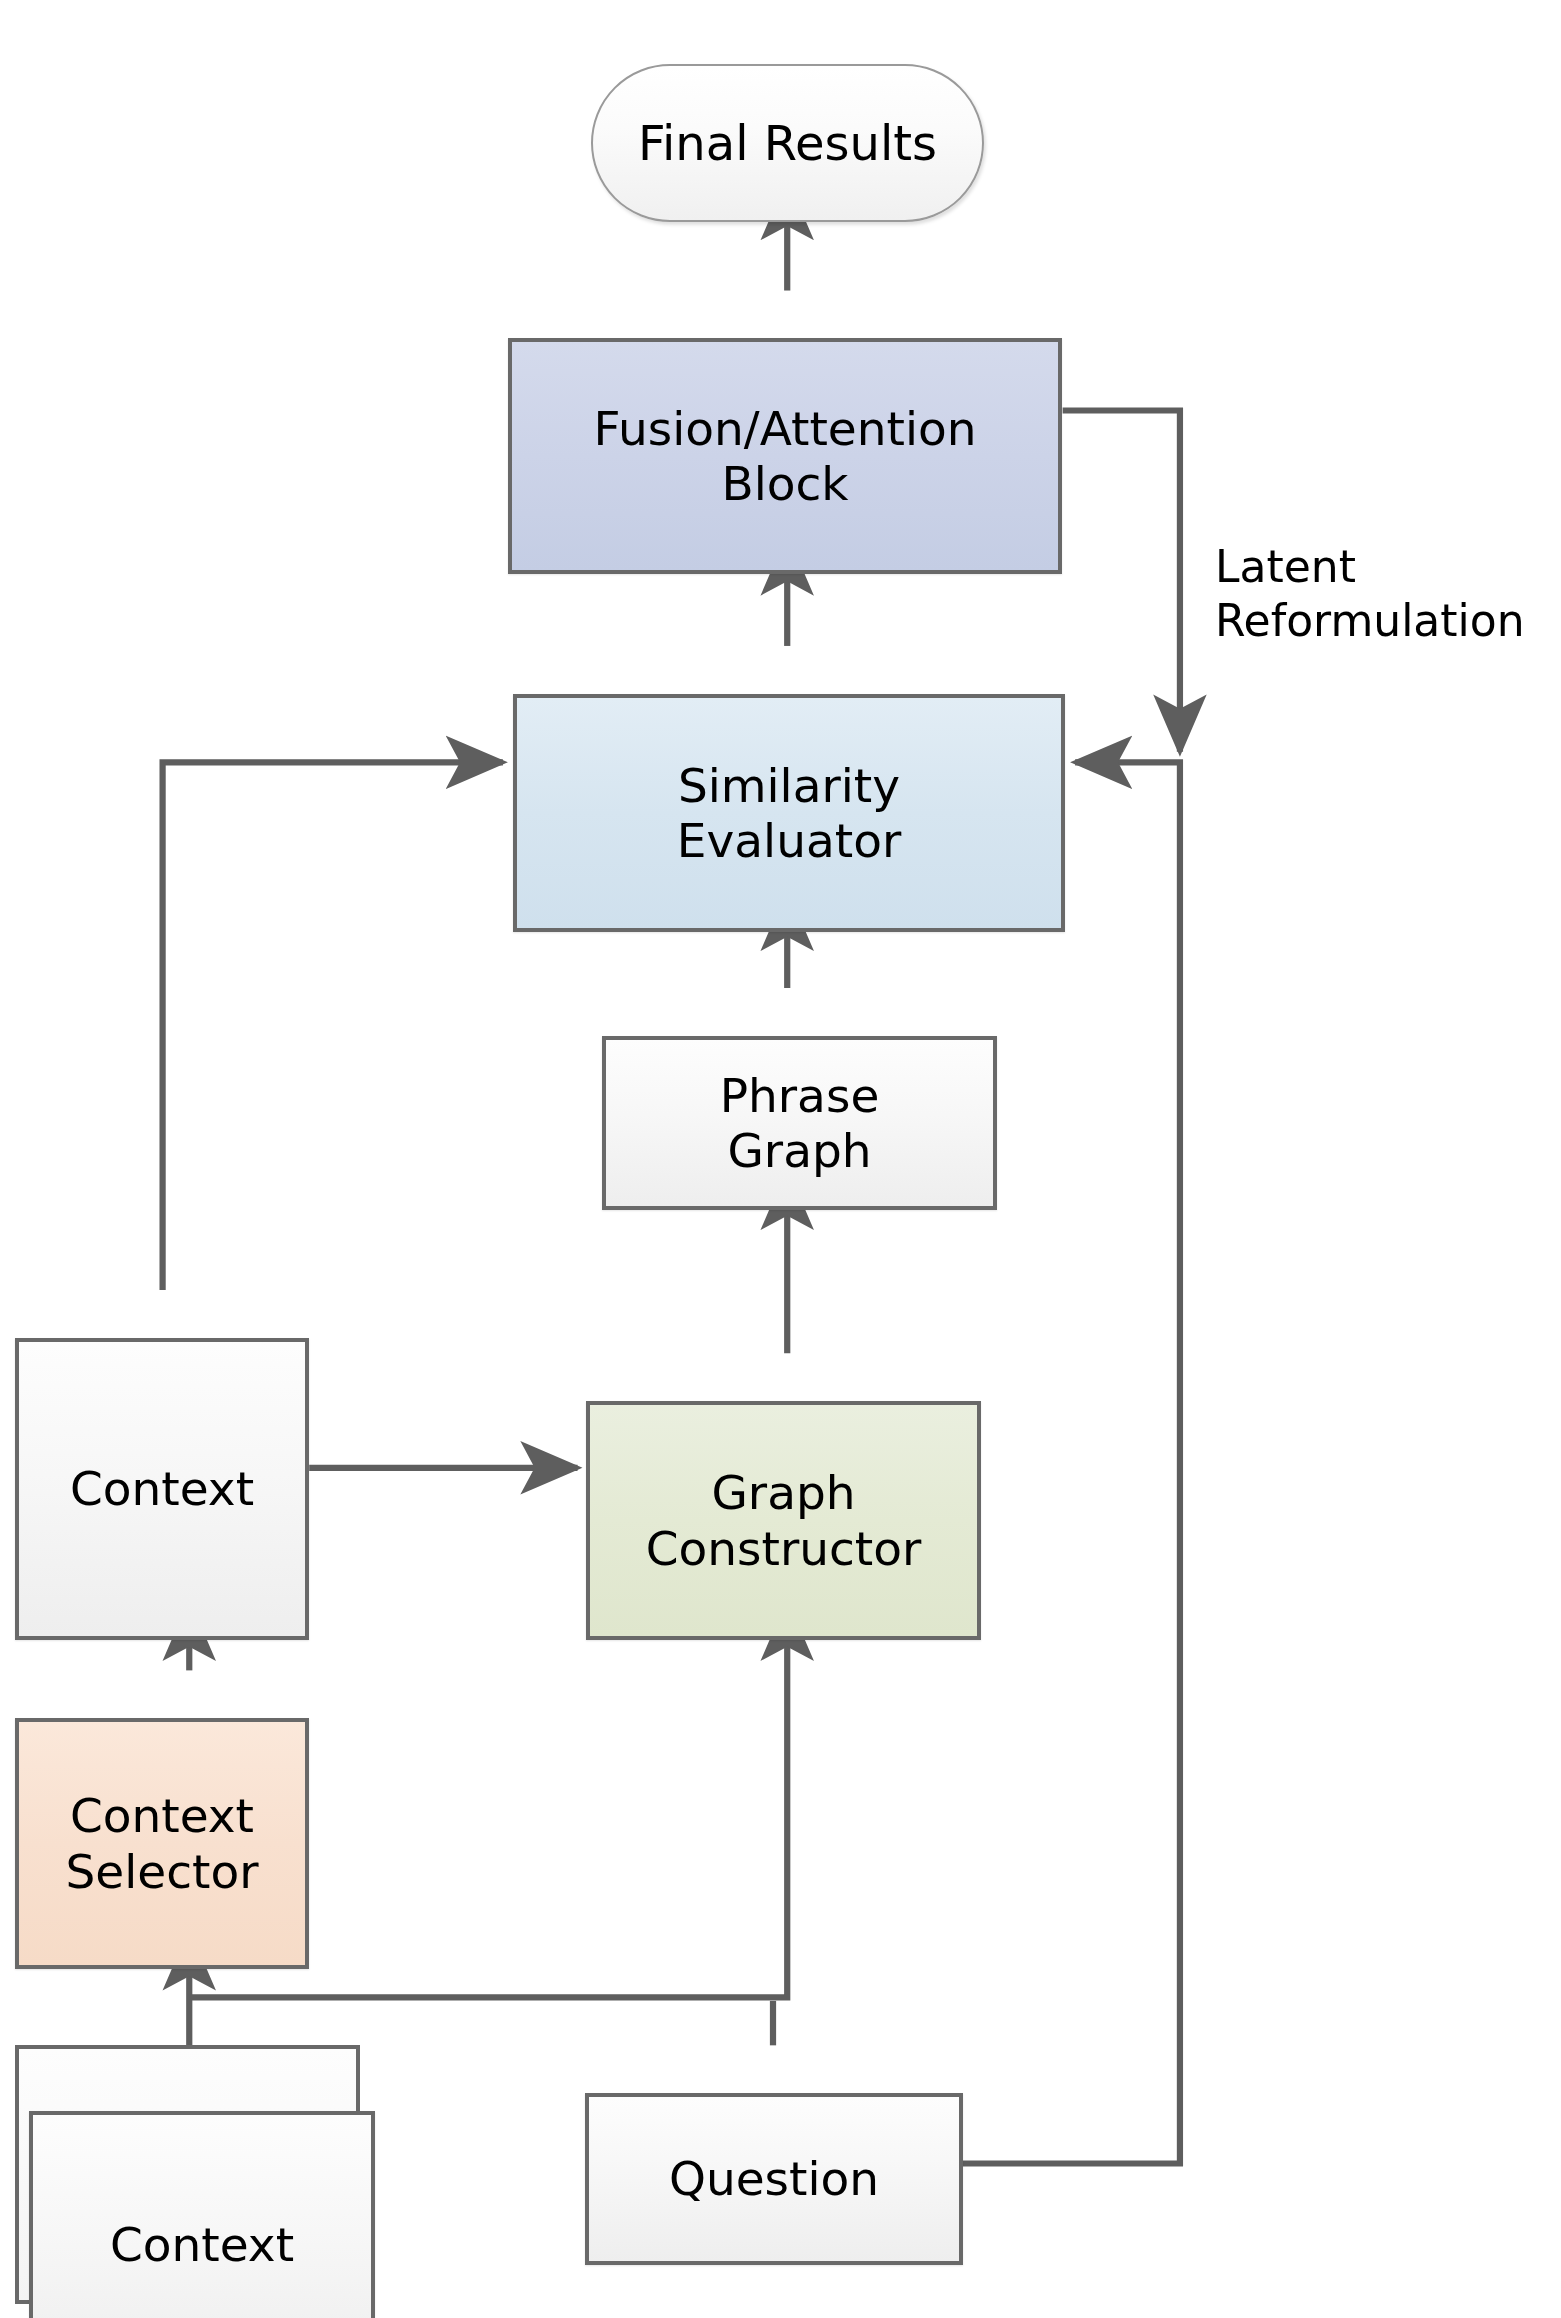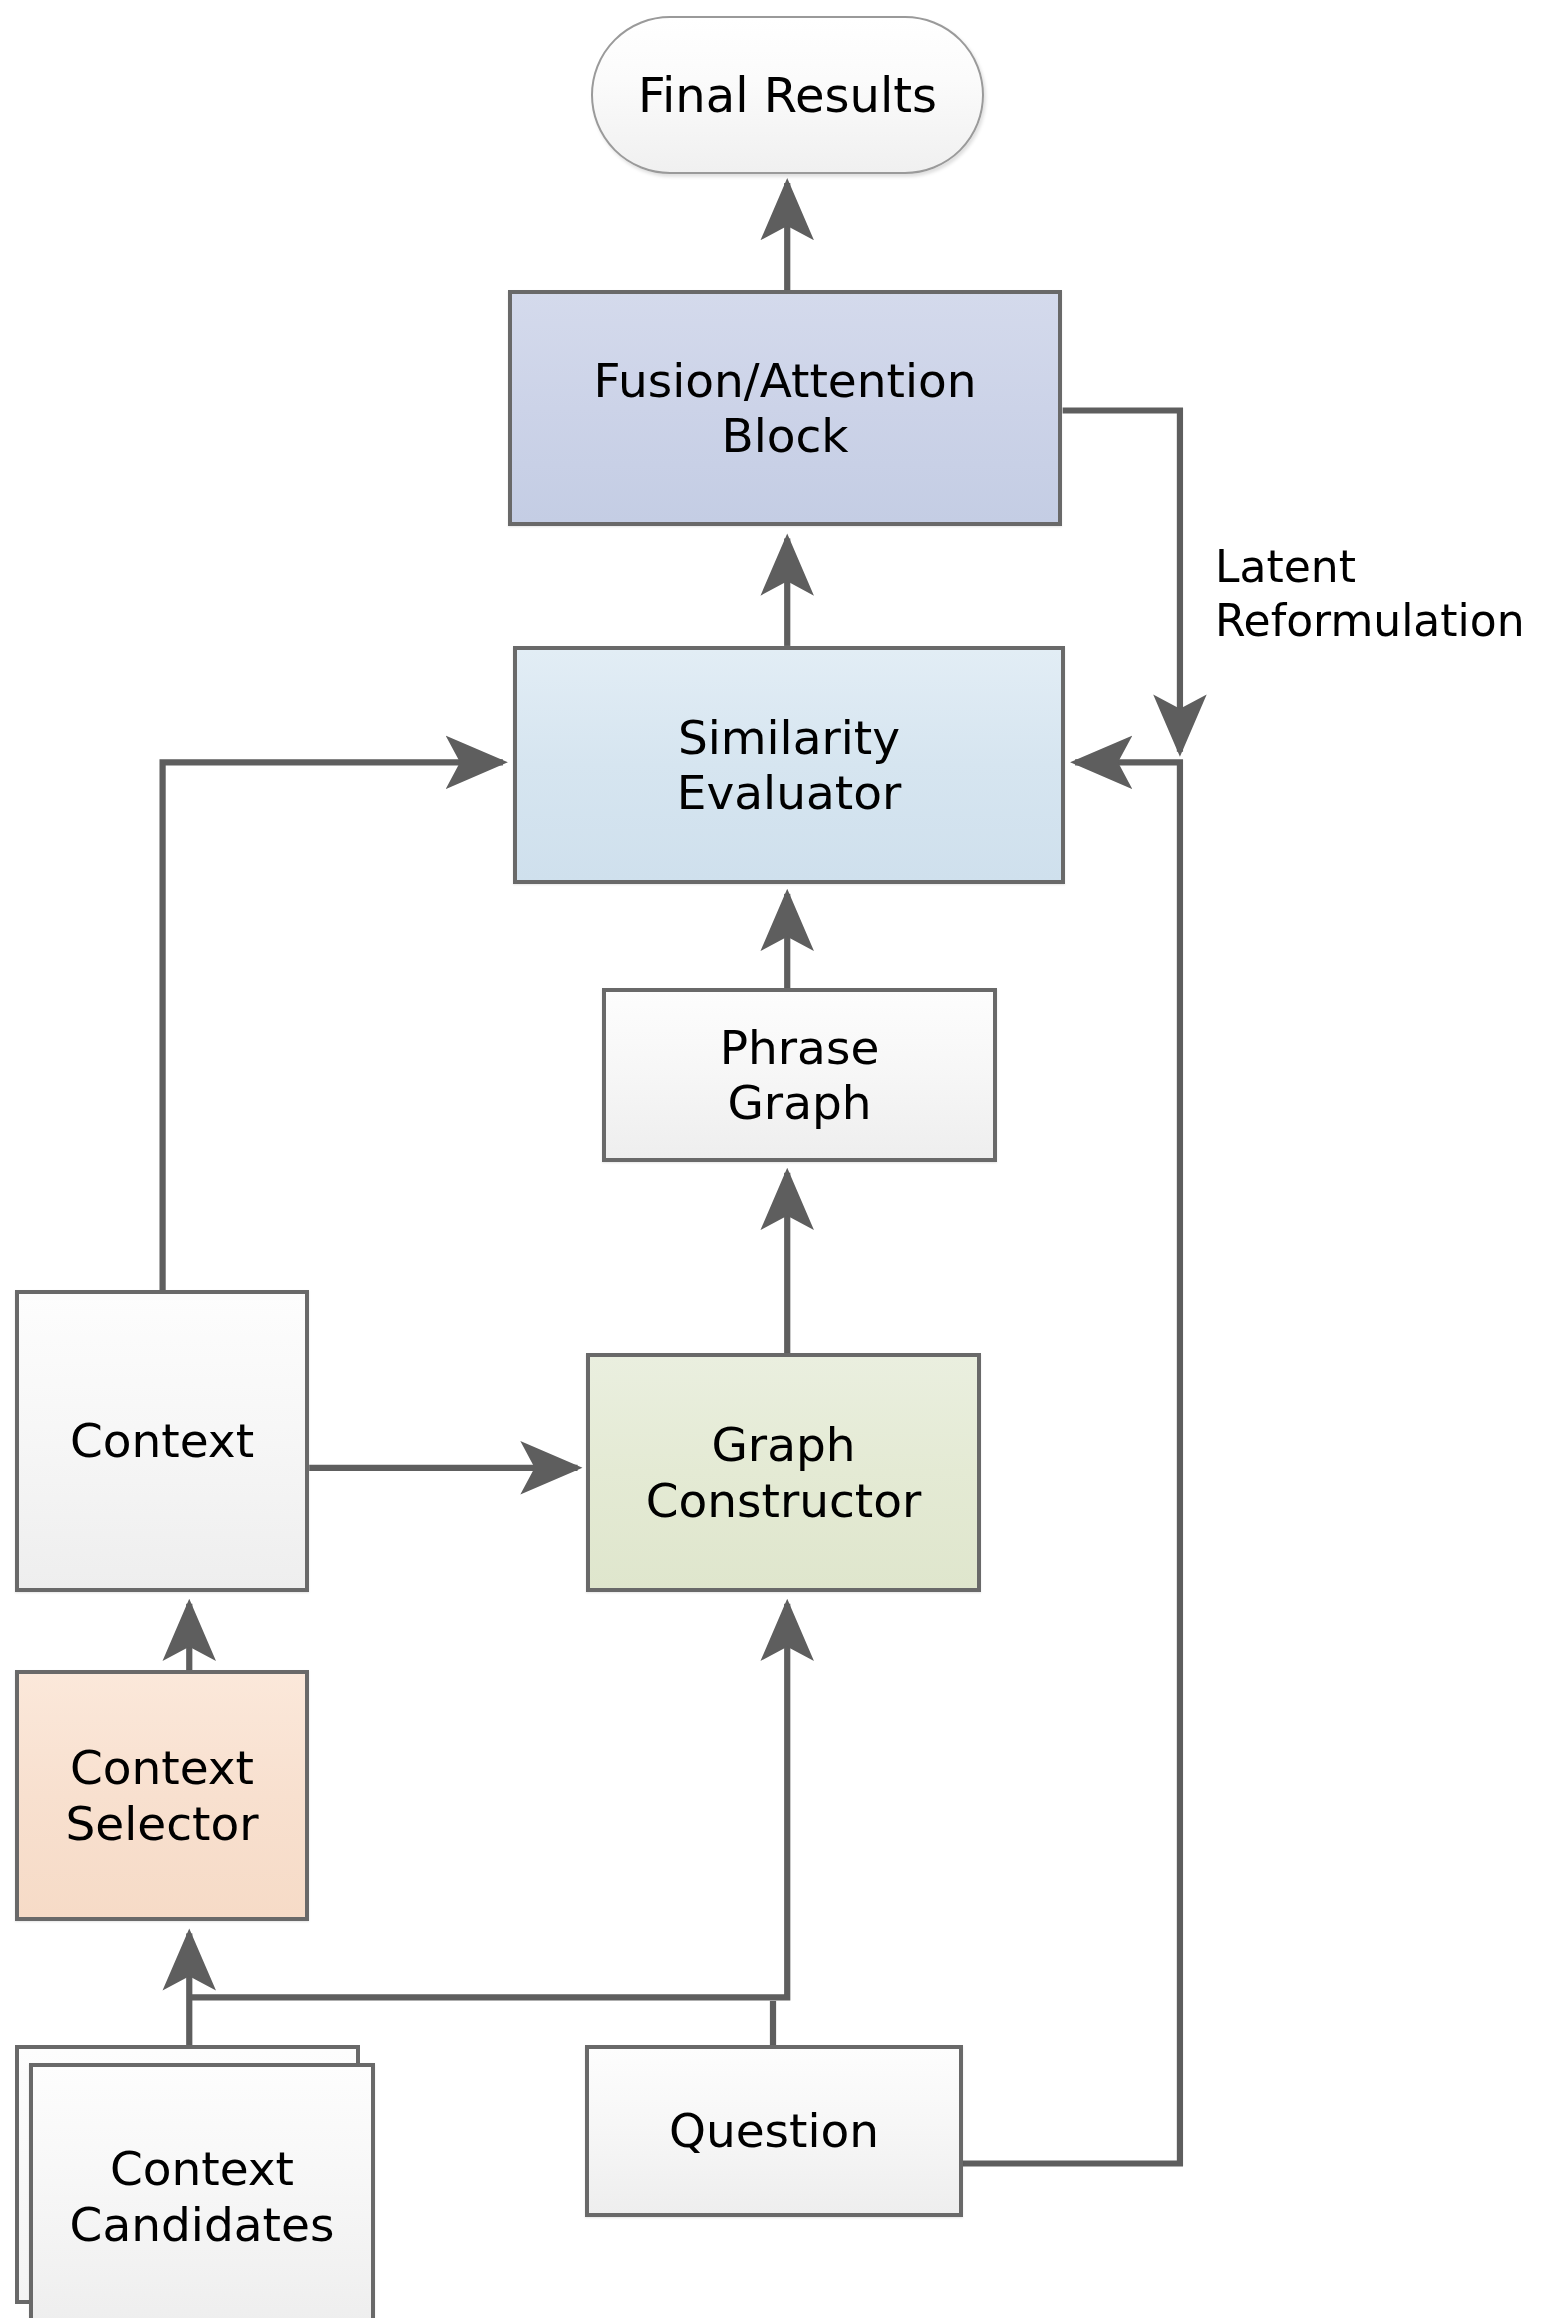--- a/index.html
+++ b/index.html
@@ -12,20 +12,21 @@
 
   
   .node{
     position:absolute;
     box-sizing:border-box;
     display:flex;align-items:center;justify-content:center;
     text-align:center;
     color:#000;
     line-height:1.18;
     z-index:5;
+    margin-top:48px;
   }
   .node .lbl{display:block;padding:0 7.1px;}
 
   
   .rect{
     border:4.4px solid #696969;
     background:linear-gradient(to bottom,#fdfdfd 0%,#f7f7f7 45%,#eeeeee 100%);
     box-shadow:0 0.9px 1.8px rgba(0,0,0,.10);
   }
   .rect.blue{
@@ -150,21 +151,20 @@
     <span class="lbl">
       <span>Context</span><br>
       <span>Selector</span>
     </span>
   </div>
 
   <div class="stack-back" style="left:15px;top:2045px;width:345px;height:259px;"></div>
   <div class="node rect t-box" style="left:29px;top:2063px;width:346px;height:267px;">
     <span class="lbl">
       <span>Context</span><br>
-      <span>Candidates</span>
     </span>
   </div>
 
   <div class="node rect t-box" style="left:585px;top:2045px;width:378px;height:172px;">
     <span class="lbl">Question</span>
   </div>
 
   <div class="side-label" style="left:1215px;top:540px;width:343px;">
     <span>Latent</span><br>
     <span>Reformulation</span>

